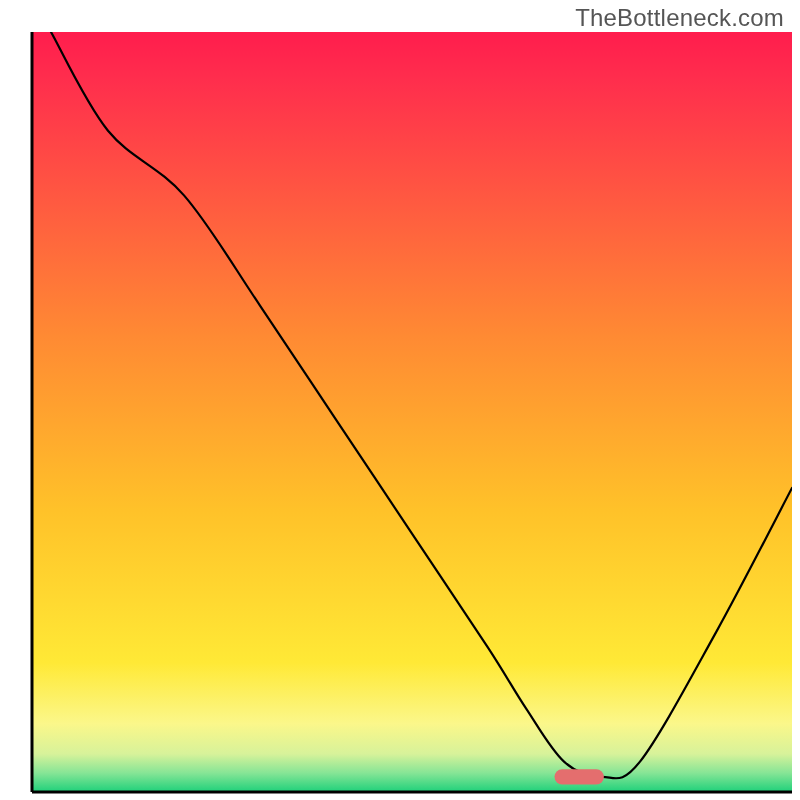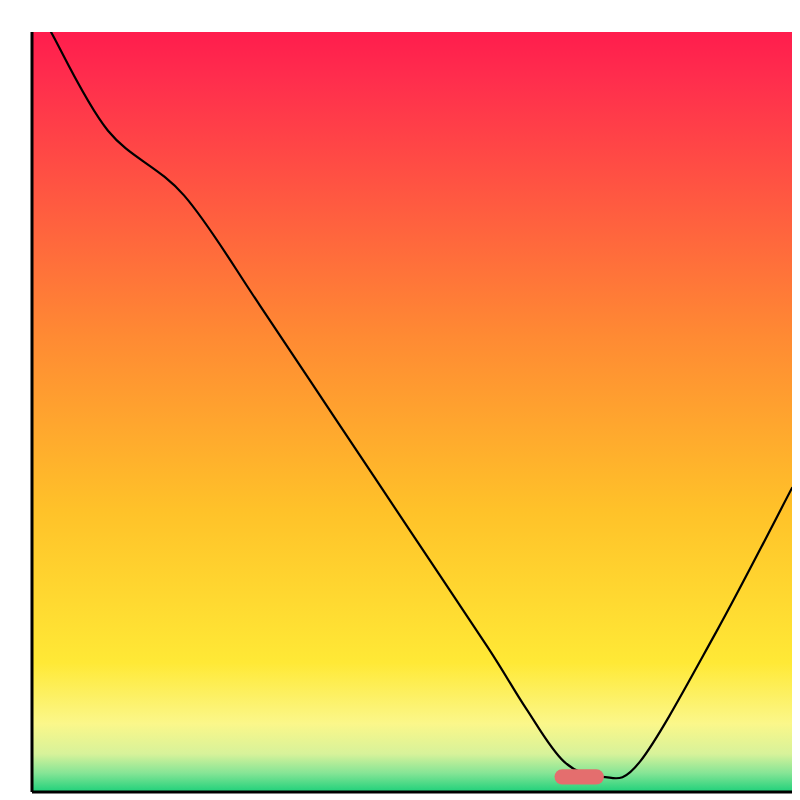--- a/index.html
+++ b/index.html
@@ -31,20 +31,21 @@
     left: 0;
     top: 0;
     width: 800px;
     height: 800px;
   }
 </style>
 </head>
 <body>
 
 <div class="chart-container">
+  <div class="watermark">TheBottleneck.com</div>
   <svg class="plot" viewBox="0 0 800 800" preserveAspectRatio="none">
     <defs>
       <linearGradient id="bgGrad" x1="0" y1="0" x2="0" y2="1">
           <stop offset="0.00%" stop-color="#ff1d4d"></stop>
           <stop offset="6.00%" stop-color="#ff2d4d"></stop>
           <stop offset="40.00%" stop-color="#ff8a33"></stop>
           <stop offset="63.00%" stop-color="#ffc229"></stop>
           <stop offset="83.00%" stop-color="#ffe936"></stop>
           <stop offset="91.00%" stop-color="#fbf78a"></stop>
           <stop offset="95.00%" stop-color="#d7f29a"></stop>

